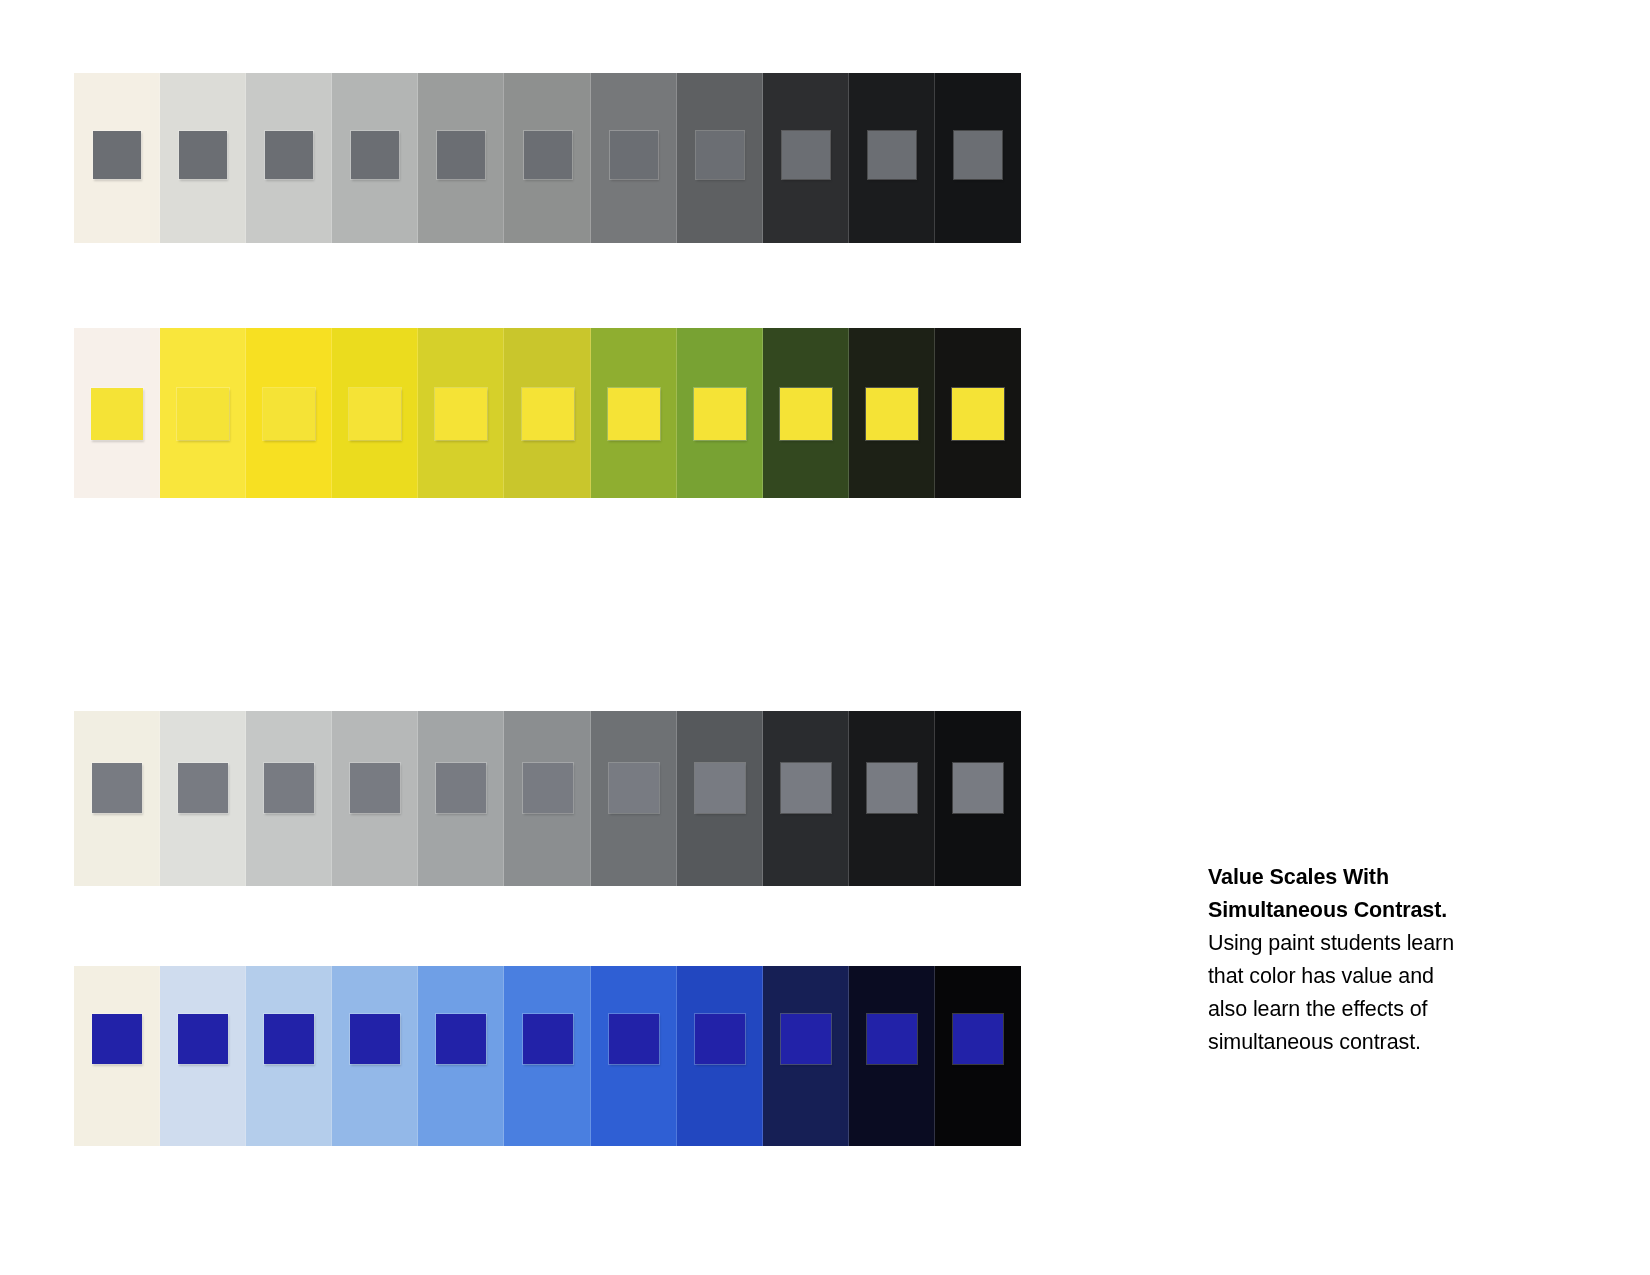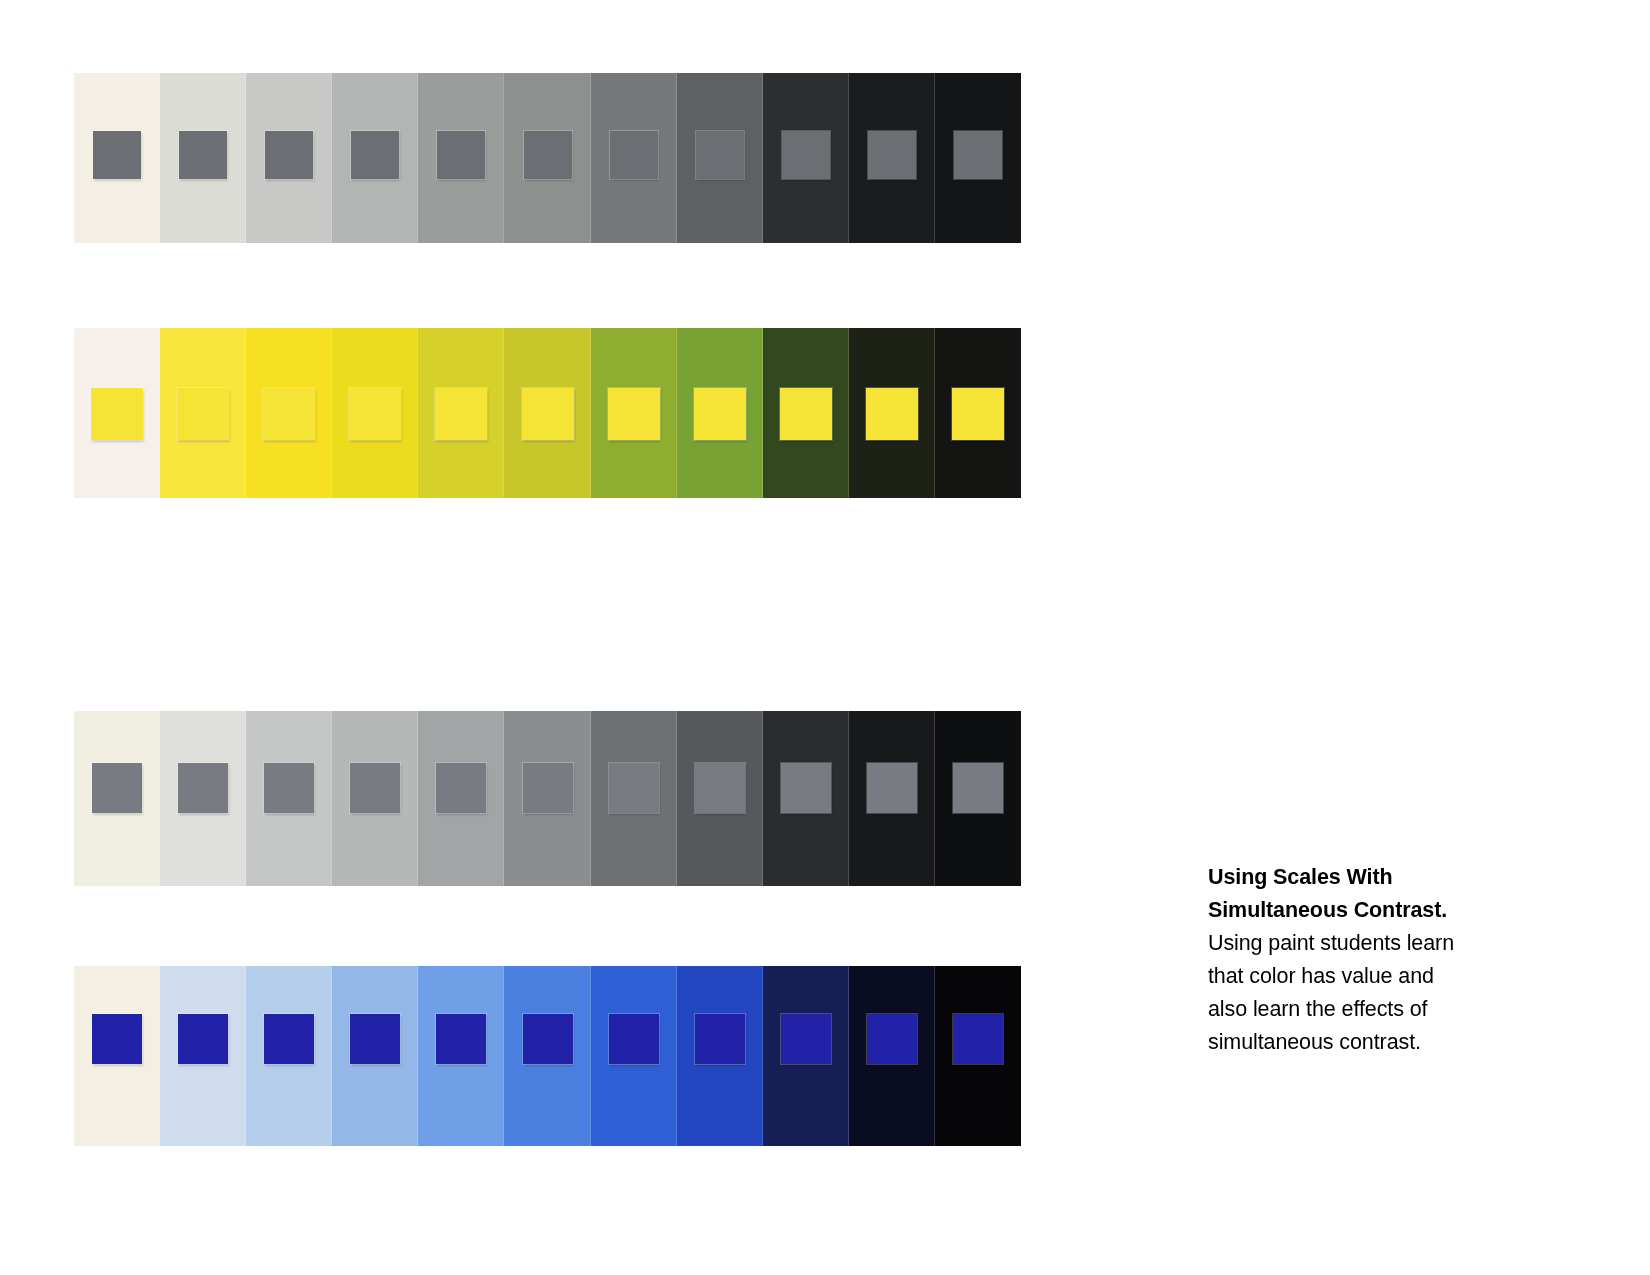--- a/index.html
+++ b/index.html
@@ -235,16 +235,16 @@
       </div>
       <div class="swatch" style="background: rgb(10, 12, 34);">
         <div class="center-chip" style="background: rgb(34, 34, 168);"></div>
       </div>
       <div class="swatch" style="background: rgb(6, 6, 8);">
         <div class="center-chip" style="background: rgb(34, 34, 168);"></div>
       </div>
     </div>
 
   <div id="caption">
-    <span class="lead">Using Scales With Simultaneous Contrast.</span><span> Using paint students learn that color has value and also learn the effects of simultaneous contrast.</span>
+    <span class="lead">Value Scales With Simultaneous Contrast.</span><span> Using paint students learn that color has value and also learn the effects of simultaneous contrast.</span>
   </div>
 
 </div>
 
 </body></html>

